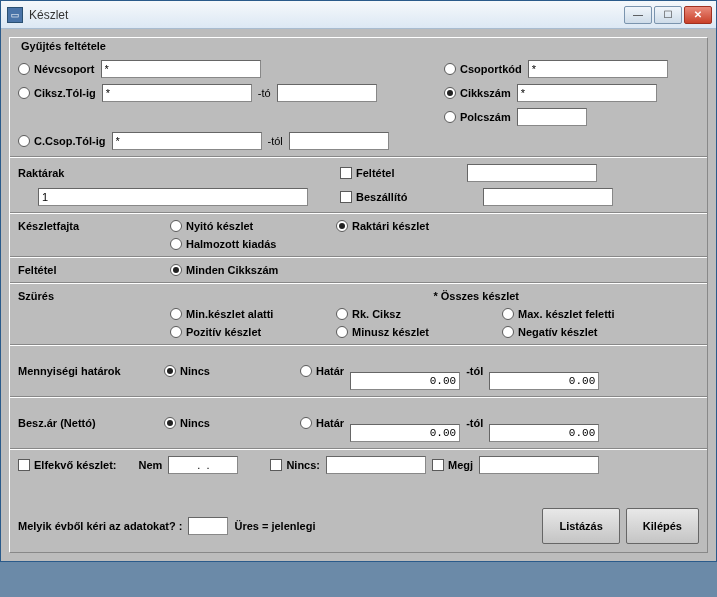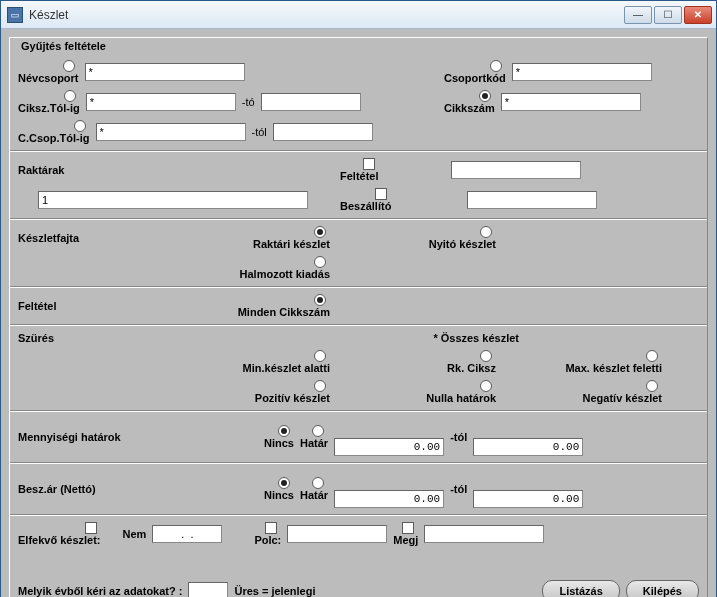--- a/index.html
+++ b/index.html
@@ -95,21 +95,21 @@
     width: 6px; height: 6px;
     background: #222;
     border-radius: 50%;
   }
   .check:checked::after {
     content: "✓";
     position: absolute;
     top: -2px; left: 0;
     font-size: 11px;
   }
-  label { display: inline-flex; align-items: flex-end; white-space: nowrap; flex-direction: column; }
+  label { display: inline-flex; align-items: flex-start; white-space: nowrap; }
   .bold { font-weight: bold; }
   input.txt {
     height: 18px;
     border: 1px solid #888;
     border-top-color: #666;
     border-left-color: #666;
     background: #fff;
     padding: 0 3px;
     font: inherit;
   }
@@ -119,27 +119,27 @@
     width: 110px;
     flex-shrink: 0;
   }
   hr.sep {
     border: none;
     border-top: 1px solid #888;
     border-bottom: 1px solid #fff;
     margin: 6px -8px;
   }
   .btn {
-    height: 22px;
+    height: 36px;
     padding: 0 16px;
     border: 1px solid #666;
     background: linear-gradient(#e8e8e8, #c4c4c4);
     font: inherit;
     font-weight: bold;
-    border-radius: 10px;
+    border-radius: 2px;
   }
   .col-left { width: 300px; display:flex; align-items:center; gap:6px;}
   .col-right { display:flex; align-items:center; gap:6px;}
   .spacer { flex: 1; }
   .optcol { width: 160px; }
 </style>
 </head>
 <body>
 
 <div class="window">
@@ -187,20 +187,30 @@
         </div>
         <div class="col-right">
           <label>
             <input type="radio" class="radio" name="g2" checked="" style="">
             <span class="bold">Cikkszám</span>
           </label>
           <input class="txt" style="width: 140px;" value="*">
         </div>
       </div>
 
+      <div class="row">
+        <div class="col-left" style="width:420px"></div>
+        <div class="col-right">
+          <label>
+            <input type="radio" class="radio" name="g2" style="">
+            <span class="bold">Polcszám</span>
+          </label>
+          <input class="txt" style="width: 70px;" value="">
+        </div>
+      </div>
 
       <div class="row">
         <div class="col-left" style="width:420px">
           <label>
             <input type="radio" class="radio" name="g1" style="">
             <span class="bold">C.Csop.Tól-ig</span>
           </label>
           <input class="txt" style="width: 150px;" value="*">
           <span>-tól</span>
           <input class="txt" style="width: 100px;" value="">
@@ -232,26 +242,26 @@
         <input class="txt" style="width: 130px;" value="">
       </div>
 
       <hr class="sep">
 
       
       <div class="row">
         <span class="section-label">Készletfajta</span>
         <div style="width:30px"></div>
         <label class="optcol">
+          <input type="radio" class="radio" name="kf" style="">
+          <span class="bold">Nyitó készlet</span>
+        </label>
+        <label class="optcol">
           <input type="radio" class="radio" name="kf" checked="" style="">
           <span class="bold">Raktári készlet</span>
-        </label>
-        <label class="optcol">
-          <input type="radio" class="radio" name="kf" style="">
-          <span class="bold">Nyitó készlet</span>
         </label>
       </div>
       <div class="row">
         <span class="section-label"></span>
         <div style="width:30px"></div>
         <label class="optcol">
           <input type="radio" class="radio" name="kf" style="">
           <span class="bold">Halmozott kiadás</span>
         </label>
       </div>
@@ -294,21 +304,21 @@
       </div>
       <div class="row">
         <span class="section-label"></span>
         <div style="width:30px"></div>
         <label class="optcol">
           <input type="radio" class="radio" name="sz" style="">
           <span class="bold">Pozitív készlet</span>
         </label>
         <label class="optcol">
           <input type="radio" class="radio" name="sz" style="">
-          <span class="bold">Nulla határok</span>
+          <span class="bold">Minusz készlet</span>
         </label>
         <label class="optcol">
           <input type="radio" class="radio" name="sz" style="">
           <span class="bold">Negatív készlet</span>
         </label>
       </div>
 
       <hr class="sep">
 
       
@@ -352,21 +362,21 @@
         <label>
           <input type="checkbox" class="check" style="">
           <span class="bold">Elfekvő készlet:</span>
         </label>
         <span style="width:10px"></span>
         <span class="bold">Nem</span>
         <input class="txt" style="width: 70px; text-align: center;" value=".  .">
         <div style="width:20px"></div>
         <label>
           <input type="checkbox" class="check" style="">
-          <span class="bold">Polc:</span>
+          <span class="bold">Nincs:</span>
         </label>
         <input class="txt" style="width: 100px;" value="">
         <label>
           <input type="checkbox" class="check" style="">
           <span class="bold">Megj</span>
         </label>
         <input class="txt" style="width: 120px;" value="">
       </div>
 
       <div style="height:28px"></div>

